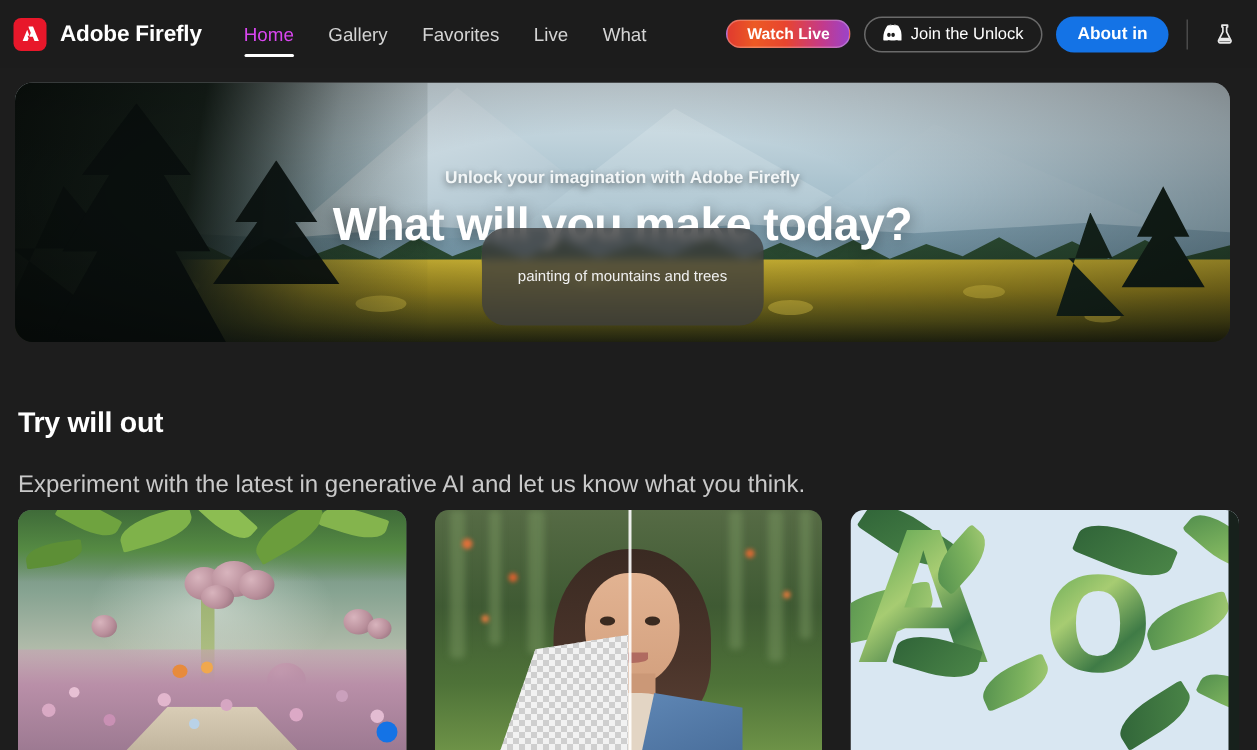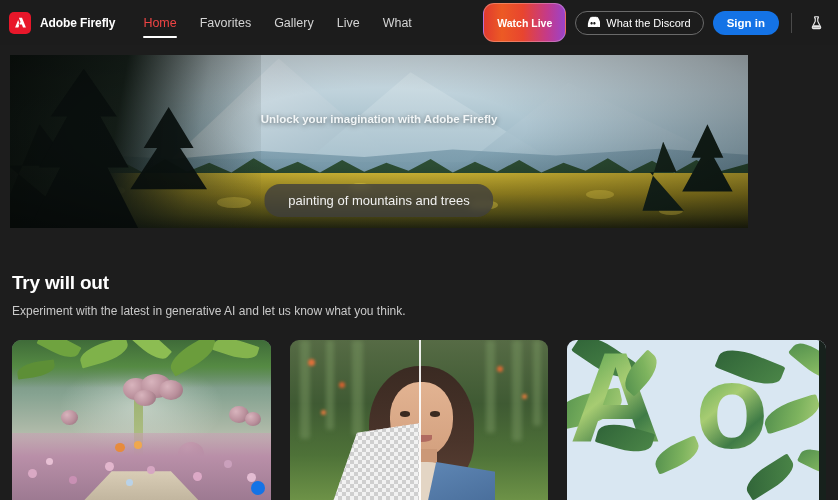--- a/index.html
+++ b/index.html
@@ -19,41 +19,41 @@
     position:relative;
   }
   .brand { display:flex; align-items:center; gap:9px; }
   .logo-mark {
     width:22px; height:22px; border-radius:5px;
     background:#e8172a;
     display:flex; align-items:center; justify-content:center;
   }
   .logo-mark svg { display:block; }
   .brand-name {
-    color:#fff; font-size:12px; font-weight:bold;
+    color:#fff; font-size:15px; font-weight:bold;
     letter-spacing:-0.1px; white-space:nowrap;
   }
 
   .nav { display:flex; align-items:center; gap:23px; margin-left:28px; height:45px; }
   .nav-item {
     color:#d4d4d4; font-size:12.5px;
     height:45px; display:flex; align-items:center;
     position:relative; cursor:pointer; white-space:nowrap;
   }
-  .nav-item.active { color:#ef4444; }
+  .nav-item.active { color:#d946ef; }
   .nav-item.active::after {
     content:""; position:absolute; left:0; right:0; bottom:7px;
     height:2px; background:#fff; border-radius:1px;
   }
 
   .header-right {
     margin-left:auto; display:flex; align-items:center; gap:9px;
   }
   .btn-watch {
-    height:39px; padding:5px 13px; border-radius:11px;
+    height:19px; padding:5px 13px; border-radius:11px;
     background:linear-gradient(90deg,#e03a2f 0%,#ec5a24 22%,#e8452f 48%,#c43a8a 78%,#9b43c9 100%);
     color:#fff; font-size:10.5px; font-weight:bold;
     display:flex; align-items:center; cursor:pointer;
     border:1px solid rgba(255,255,255,0.25);
     white-space:nowrap;
   }
   .btn-discord {
     height:24px; padding:0 12px 0 10px; border-radius:12px;
     background:transparent; border:1px solid #6a6a6a;
     color:#fff; font-size:11px;
@@ -69,22 +69,22 @@
   }
   .hdr-divider { width:1px; height:20px; background:#4a4a4a; margin:0 3px; }
   .beaker-btn {
     width:24px; height:24px; display:flex;
     align-items:center; justify-content:center; cursor:pointer;
   }
 
   
   .hero {
     position:absolute; left:10px; top:55px;
-    width:738px; height:173px;
-    border-radius:0; overflow:hidden;
+    width:810px; height:173px;
+    border-radius:12px; overflow:hidden;
   }
   .hero-art { position:absolute; inset:0; }
 
   
   .sky {
     position:absolute; left:0; top:0; width:100%; height:72%;
     background:linear-gradient(180deg,#cfdce2 0%,#bfd2db 30%,#a8c1cd 58%,#8fb0bf 100%);
   }
   .peak {
     position:absolute; background:#b9cdd7;
@@ -164,35 +164,35 @@
   .hero-title {
     color:#fff; font-size:31px; font-weight:bold;
     margin-top:7px; letter-spacing:-0.4px;
     text-shadow:0 2px 10px rgba(0,0,0,.45);
   }
   .prompt-pill {
     position:absolute; left:50%; transform:translateX(-50%);
     bottom:11px; z-index:6;
     background:rgba(62,62,62,0.78);
     border-radius:16px;
-    padding:9px 24px;
-    color:#f0f0f0; font-size:13px;
+    padding:27px 24px;
+    color:#f0f0f0; font-size:10px;
     white-space:nowrap; cursor:pointer;
     backdrop-filter:blur(3px);
   }
 
   
   .section {
     position:absolute; left:12px; top:272px; right:12px;
   }
   .section-title {
     color:#fff; font-size:19px; font-weight:bold; letter-spacing:-0.2px;
   }
   .section-sub {
-    color:#c9c9c9; font-size:12px; margin-top:10px;
+    color:#c9c9c9; font-size:16px; margin-top:21px;
   }
 
   
   .cards {
     position:absolute; left:12px; top:340px;
     width:814px; display:flex; gap:19px;
   }
   .card {
     width:259px; height:160px;
     border-radius:9px 9px 0 0;
@@ -294,39 +294,39 @@
     <span class="logo-mark">
       <svg width="13" height="13" viewBox="0 0 24 24" aria-hidden="true">
         <path d="M9.2 3 L14.8 3 L22 21 L16.6 21 L14.6 15.6 L10.2 15.6 L12.1 10.8 L12.0 10.7 L9.6 4.9 Z M7.6 7.2 L10.4 14.4 L8.0 14.4 L9.4 17.8 L8.0 21 L2 21 Z" fill="#fff"></path>
       </svg>
     </span>
     <span class="brand-name">Adobe Firefly</span>
   </div>
 
   <nav class="nav">
     <span class="nav-item active">Home</span>
+    <span class="nav-item">Gallery</span>
     <span class="nav-item">Favorites</span>
-    <span class="nav-item">Gallery</span>
     <span class="nav-item">Live</span>
     <span class="nav-item">What</span>
   </nav>
 
   <div class="header-right">
     <div class="btn-watch">Watch Live</div>
 
     <div class="btn-discord">
       <span>
         <svg width="14" height="11" viewBox="0 0 24 18" aria-hidden="true">
           <path d="M20.3 1.6A18 18 0 0 0 15.8 0l-.3.5a16 16 0 0 1 4 1.3 15.5 15.5 0 0 0-11 0 16 16 0 0 1 4-1.3L12.2 0A18 18 0 0 0 7.7 1.6C3.8 7.3 2.8 12.9 3.3 18.4a18 18 0 0 0 5.5 2.8l1.2-2a12 12 0 0 1-1.9-.9l.5-.4a12.8 12.8 0 0 0 10.8 0l.5.4a12 12 0 0 1-1.9.9l1.2 2a18 18 0 0 0 5.5-2.8c.6-6.4-1-12-4.4-16.8ZM9.6 14.3c-1.1 0-2-1-2-2.3s.9-2.3 2-2.3 2 1 2 2.3-.9 2.3-2 2.3Zm4.8 0c-1.1 0-2-1-2-2.3s.9-2.3 2-2.3 2 1 2 2.3-.9 2.3-2 2.3Z" fill="#fff"></path>
         </svg>
       </span>
-      <span>What the Discord</span>
+      <span>Join the Unlock</span>
     </div>
 
-    <div class="btn-signin">Sign in</div>
+    <div class="btn-signin">About in</div>
 
     <div class="hdr-divider"></div>
 
     <div class="beaker-btn">
       <svg width="15" height="16" viewBox="0 0 24 24" aria-hidden="true">
         <path d="M9 2h6v2h-1v5.2l4.6 9.1A2 2 0 0 1 16.8 21H7.2a2 2 0 0 1-1.8-2.7L10 9.2V4H9Z" fill="none" stroke="#e8e8e8" stroke-width="1.8" stroke-linejoin="round"></path>
         <path d="M7.4 15.5h9.2l2.1 4H5.3Z" fill="#e8e8e8"></path>
       </svg>
     </div>
   </div>
@@ -351,20 +351,21 @@
     <div class="tree-left tree-3"></div>
     <div class="tree-left tree-1"></div>
     <div class="tree-left tree-2"></div>
     <div class="tree-r1"></div>
     <div class="tree-r2"></div>
     <div class="hero-vignette"></div>
   </div>
 
   <div class="hero-copy">
     <div class="hero-eyebrow">Unlock your imagination with Adobe Firefly</div>
+    <div class="hero-title">What will you make today?</div>
   </div>
 
   <div class="prompt-pill">painting of mountains and trees</div>
 </div>
 
 <div class="section">
   <div class="section-title">Try will out</div>
   <div class="section-sub">Experiment with the latest in generative AI and let us know what you think.</div>
 </div>
 

